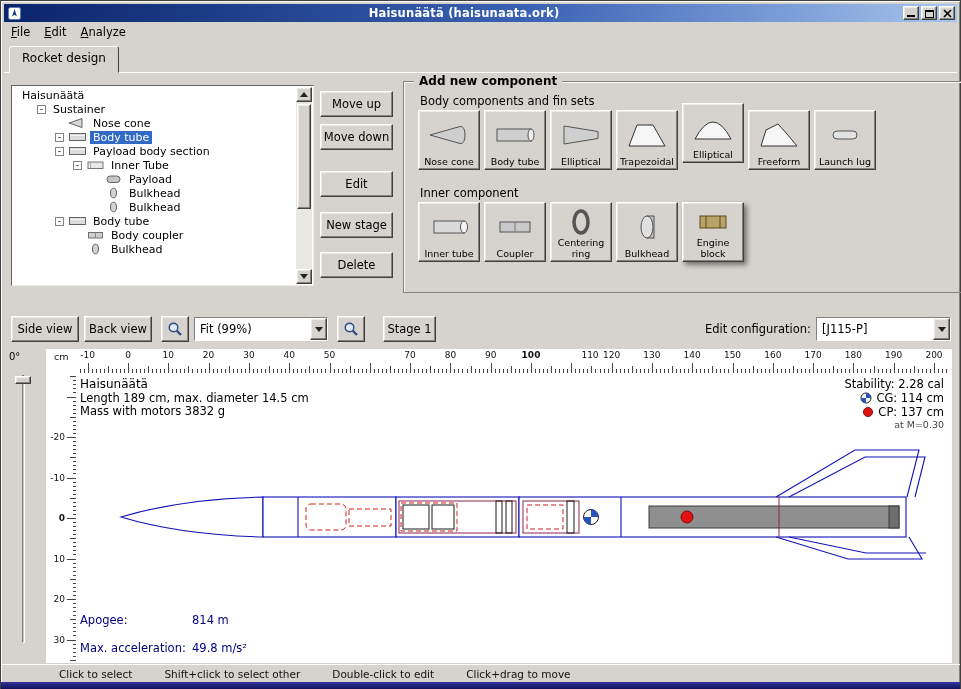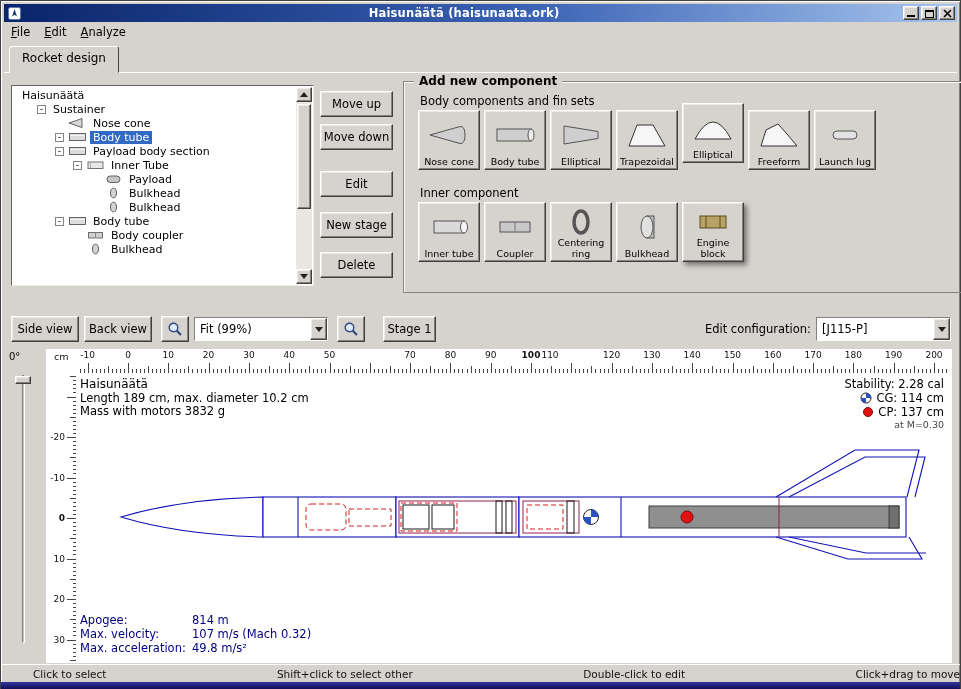--- a/index.html
+++ b/index.html
@@ -78,21 +78,21 @@
   .cv-right{position:absolute;right:8px;display:flex;align-items:center;gap:4px;font-size:11.5px;white-space:nowrap;}
   .info-row{position:absolute;left:4px;font-size:11.5px;color:#000080;white-space:nowrap;}
   .info-row .il{display:inline-block;width:112px;}
 
   
   #rot-label{left:8px;top:350px;width:26px;font-size:10px;}
   #rot-track{left:21px;top:374px;width:3px;height:268px;background:#c8c5bf;border:1px solid;border-color:#808080 #fff #fff #808080;}
   #rot-handle{left:14px;top:375px;width:16px;height:8px;}
 
   
-  #statusbar{left:0;right:0;top:663px;height:18px;border-top:1px solid #ffffff;display:flex;align-items:center;padding-left:32px;gap:32px;font-size:10.5px;color:#111;justify-content:space-between;}
+  #statusbar{left:0;right:0;top:663px;height:18px;border-top:1px solid #ffffff;display:flex;align-items:center;padding-left:58px;gap:32px;font-size:10.5px;color:#111;}
   #bottomstrip{left:0;right:0;top:681px;height:8px;background:linear-gradient(180deg,#3434a0,#0b0b4e);}
 </style>
 </head>
 <body>
 
 <div id="win">
 
   <div id="titlebar" class="abs">
     <span id="winicon">
         <svg width="13" height="13">
@@ -538,21 +538,21 @@
       <div class="htick" style="left: 489.03px; height: 4px;"></div>
       <div class="htick" style="left: 493.06px; height: 4px;"></div>
       <div class="htick" style="left: 497.09px; height: 4px;"></div>
       <div class="htick" style="left: 501.12px; height: 4px;"></div>
       <div class="htick" style="left: 505.15px; height: 7px;"></div>
       <div class="htick" style="left: 509.18px; height: 4px;"></div>
       <div class="htick" style="left: 513.21px; height: 4px;"></div>
       <div class="htick" style="left: 517.24px; height: 4px;"></div>
       <div class="htick" style="left: 521.27px; height: 4px;"></div>
       <div class="htick" style="left: 525.3px; height: 10px;"></div>
-      <span class="hlab" style="left: 504px;">110</span>
+      <span class="hlab" style="left: 544px;">110</span>
       <div class="htick" style="left: 529.33px; height: 4px;"></div>
       <div class="htick" style="left: 533.36px; height: 4px;"></div>
       <div class="htick" style="left: 537.39px; height: 4px;"></div>
       <div class="htick" style="left: 541.42px; height: 4px;"></div>
       <div class="htick" style="left: 545.45px; height: 7px;"></div>
       <div class="htick" style="left: 549.48px; height: 4px;"></div>
       <div class="htick" style="left: 553.51px; height: 4px;"></div>
       <div class="htick" style="left: 557.54px; height: 4px;"></div>
       <div class="htick" style="left: 561.57px; height: 4px;"></div>
       <div class="htick" style="left: 565.6px; height: 10px;"></div>
@@ -767,21 +767,21 @@
       </g>
       <g>
         <circle cx="515" cy="144" r="7.5" fill="#ffffff" stroke="#222222"></circle>
         <path d="M515,144 L515,136.5 A7.5,7.5 0 0 1 522.5,144 Z" fill="#2a52be"></path>
         <path d="M515,144 L515,151.5 A7.5,7.5 0 0 1 507.5,144 Z" fill="#2a52be"></path>
       </g>
       <circle cx="611" cy="144" r="6" fill="#e31212" stroke="#7d0a0a"></circle>
     </svg>
 
     <div class="cv-text" style="left:4px;top:4px;font-size:12px;">Haisunäätä</div>
-    <div class="cv-text" style="left:4px;top:18px;">Length 189 cm, max. diameter 10.2 cm</div>
+    <div class="cv-text" style="left:4px;top:18px;">Length 189 cm, max. diameter 14.5 cm</div>
     <div class="cv-text" style="left:4px;top:31px;">Mass with motors 3832 g</div>
 
     <div class="cv-right" style="top:4px;">
         <span>Stability: 2.28 cal</span>
       </div>
     <div class="cv-right" style="top:18px;">
       <svg width="12" height="12">
           <circle cx="6" cy="6" r="5" fill="#fff" stroke="#222"></circle>
           <path d="M6,6 L6,1 A5,5 0 0 1 11,6 Z" fill="#2a52be"></path>
           <path d="M6,6 L6,11 A5,5 0 0 1 1,6 Z" fill="#2a52be"></path>
@@ -792,21 +792,20 @@
       <svg width="12" height="12">
           <circle cx="6" cy="6" r="4.5" fill="#e31212" stroke="#7d0a0a"></circle>
         </svg>
       <span>CP: 137 cm</span>
     </div>
     <div class="cv-right" style="top:46px;font-size:9.5px;color:#444;">
         <span>at M=0.30</span>
       </div>
 
     <div class="info-row" style="top:240px;"><span class="il">Apogee:</span><span>814 m</span></div>
-    <div class="info-row" style="top:254px;"><span class="il">Max. velocity:</span><span>107 m/s  (Mach 0.32)</span></div>
     <div class="info-row" style="top:268px;"><span class="il">Max. acceleration:</span><span>49.8 m/s²</span></div>
   </div>
 
   <div id="statusbar" class="abs">
     <span>Click to select</span>
     <span>Shift+click to select other</span>
     <span>Double-click to edit</span>
     <span>Click+drag to move</span>
   </div>
   <div id="bottomstrip" class="abs"></div>

